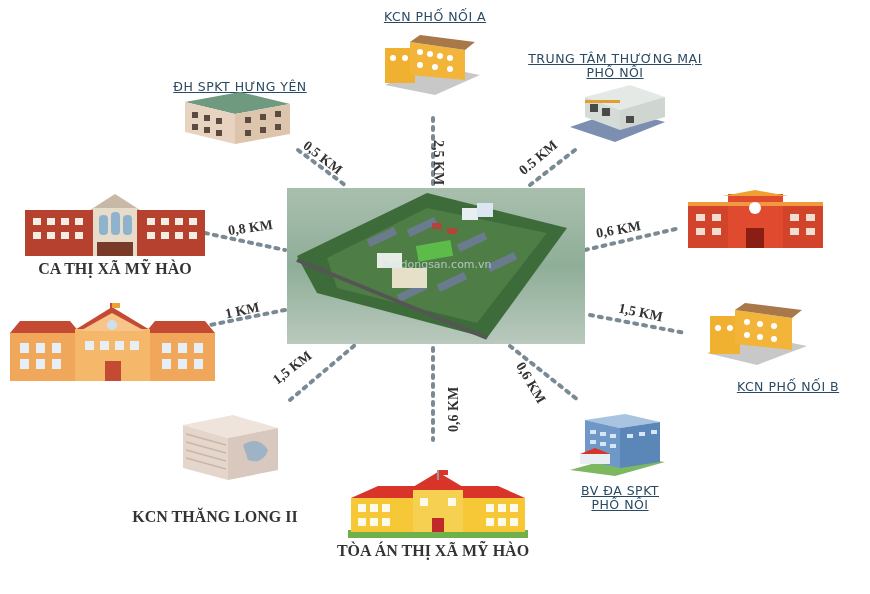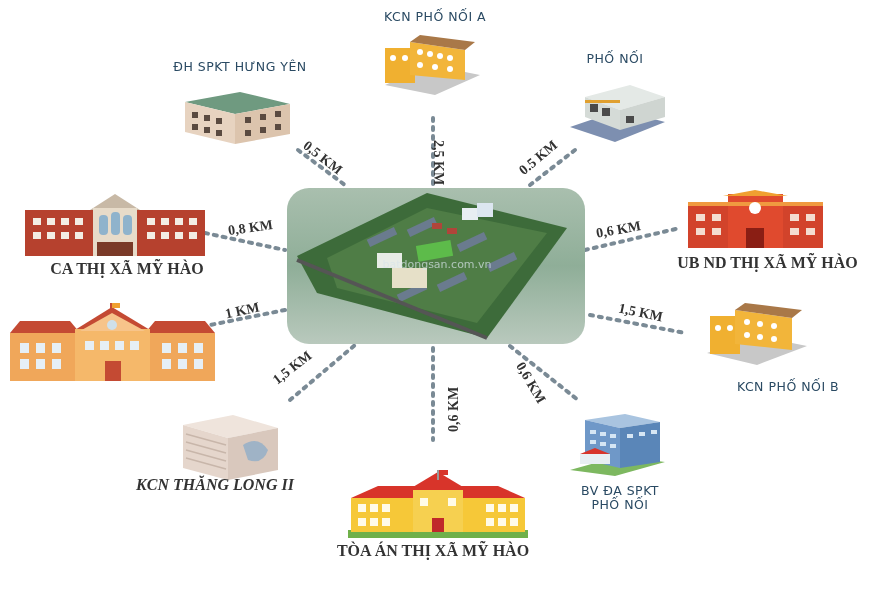--- a/index.html
+++ b/index.html
@@ -1,23 +1,23 @@
 <!DOCTYPE html>
 <html><head>
 <meta charset="utf-8">
 <style>
   * { box-sizing: border-box; margin: 0; padding: 0; }
   body { width: 870px; height: 594px; background: #ffffff; position: relative; overflow: hidden; font-family: "DejaVu Sans", sans-serif; }
   .canvas { position: absolute; left: 0; top: 0; width: 870px; height: 594px; }
   .label { position: absolute; text-align: center; white-space: nowrap; line-height: 1.15; }
-  .label.sans { font-family: "DejaVu Sans", sans-serif; color: #2a4a63; font-size: 12.5px; letter-spacing: 0.5px; }
+  .label.sans { font-family: "DejaVu Sans", sans-serif; color: #2a4a63; font-size: 12.5px; letter-spacing: 0.5px; text-decoration: underline; }
   .label.serif { font-family: "Liberation Serif", serif; color: #333333; font-size: 16px; font-weight: bold; }
   .dist { position: absolute; font-family: "Liberation Serif", serif; font-weight: bold; font-size: 14px; color: #333; white-space: nowrap; }
   .site { position: absolute; left: 287px; top: 188px; width: 298px; height: 156px; overflow: hidden;
-          background: linear-gradient(180deg,#a9bfae 0%,#8fae98 50%,#b9c9bd 100%); border-radius: 22px; }
+          background: linear-gradient(180deg,#a9bfae 0%,#8fae98 50%,#b9c9bd 100%); }
   .bldg { position: absolute; }
   svg { display: block; }
 </style>
 </head>
 <body>
 
 <div class="canvas">
 
   <svg width="870" height="594" style="position:absolute;left:0;top:0">
     <g stroke="#7a8a95" stroke-width="4" stroke-dasharray="3 6" stroke-linecap="round" fill="none">
@@ -75,21 +75,21 @@
           <circle cx="45" cy="35" r="3"></circle>
           <circle cx="60" cy="37" r="3"></circle>
           <circle cx="75" cy="39" r="3"></circle>
           <circle cx="18" cy="28" r="3"></circle>
           <circle cx="30" cy="28" r="3"></circle>
         </g>
       </svg>
   </div>
   <div class="dist" style="left:422px;top:140px;transform:rotate(90deg);transform-origin:left top;margin-left:24px;">2,5 KM</div>
 
-  <div class="label sans" style="left:140px;top:60px;width:200px;">ĐH SPKT HƯNG YÊN</div>
+  <div class="label sans" style="left:140px;top:80px;width:200px;">ĐH SPKT HƯNG YÊN</div>
   <div class="bldg" style="left:180px;top:82px;">
     <svg width="115" height="68">
         <polygon points="5,20 60,10 110,22 55,32" fill="#6f9a80"></polygon>
         <polygon points="5,20 55,32 55,62 5,50" fill="#e7d3c0"></polygon>
         <polygon points="55,32 110,22 110,52 55,62" fill="#dcc4ad"></polygon>
         <g fill="#5a4a40">
           <rect x="12" y="30" width="6" height="6"></rect>
           <rect x="24" y="33" width="6" height="6"></rect>
           <rect x="36" y="36" width="6" height="6"></rect>
           <rect x="12" y="42" width="6" height="6"></rect>
@@ -100,20 +100,21 @@
           <rect x="95" y="29" width="6" height="6"></rect>
           <rect x="65" y="48" width="6" height="6"></rect>
           <rect x="80" y="45" width="6" height="6"></rect>
           <rect x="95" y="42" width="6" height="6"></rect>
         </g>
       </svg>
   </div>
   <div class="dist" style="left:300px;top:150px;transform:rotate(38deg);">0,5 KM</div>
 
   <div class="label sans" style="left:495px;top:52px;width:240px;">
+    <div>TRUNG TÂM THƯƠNG MẠI</div>
     <div>PHỐ NỐI</div>
   </div>
   <div class="bldg" style="left:560px;top:82px;">
     <svg width="115" height="62">
         <polygon points="10,45 55,60 105,40 60,28" fill="#7d8fb0"></polygon>
         <polygon points="25,15 70,3 105,15 60,28" fill="#e4e9e6"></polygon>
         <polygon points="25,15 60,28 60,48 25,35" fill="#d5dbd7"></polygon>
         <polygon points="60,28 105,15 105,35 60,48" fill="#cfd5d1"></polygon>
         <g fill="#4a4a4a">
           <rect x="30" y="22" width="8" height="8"></rect>
@@ -149,21 +150,21 @@
           <rect x="164" y="42" width="8" height="7"></rect>
         </g>
         <g fill="#8fb3cc">
           <rect x="74" y="25" width="9" height="20" rx="4"></rect>
           <rect x="86" y="22" width="9" height="23" rx="4"></rect>
           <rect x="98" y="25" width="9" height="20" rx="4"></rect>
         </g>
         <rect x="72" y="52" width="36" height="14" fill="#7a3a28"></rect>
       </svg>
   </div>
-  <div class="label serif" style="left:32px;top:260px;width:190px;">CA THỊ XÃ MỸ HÀO</div>
+  <div class="label serif" style="left:20px;top:260px;width:190px;">CA THỊ XÃ MỸ HÀO</div>
   <div class="dist" style="left:228px;top:220px;transform:rotate(-8deg);">0,8 KM</div>
 
   <div class="bldg" style="left:688px;top:190px;">
     <svg width="135" height="60">
         <rect x="0" y="14" width="135" height="44" fill="#d2432b"></rect>
         <rect x="40" y="4" width="55" height="54" fill="#e04a2e"></rect>
         <polygon points="35,6 67,0 100,6" fill="#f0a030"></polygon>
         <rect x="0" y="12" width="135" height="4" fill="#f09a40"></rect>
         <circle cx="67" cy="18" r="6" fill="#fff"></circle>
         <rect x="58" y="38" width="18" height="20" fill="#8a1e14"></rect>
@@ -172,21 +173,20 @@
           <rect x="24" y="24" width="9" height="7"></rect>
           <rect x="8" y="38" width="9" height="7"></rect>
           <rect x="24" y="38" width="9" height="7"></rect>
           <rect x="102" y="24" width="9" height="7"></rect>
           <rect x="118" y="24" width="9" height="7"></rect>
           <rect x="102" y="38" width="9" height="7"></rect>
           <rect x="118" y="38" width="9" height="7"></rect>
         </g>
       </svg>
   </div>
-  <div class="label serif" style="left:670px;top:254px;width:195px;">UB ND THỊ XÃ MỸ HÀO</div>
   <div class="dist" style="left:596px;top:222px;transform:rotate(-10deg);">0,6 KM</div>
 
   <div class="bldg" style="left:10px;top:303px;">
     <svg width="205" height="80">
         <rect x="0" y="30" width="205" height="48" fill="#f0a75a"></rect>
         <polygon points="0,30 10,18 60,18 70,30" fill="#c44a33"></polygon>
         <polygon points="135,30 145,18 195,18 205,30" fill="#c44a33"></polygon>
         <polygon points="60,30 102,4 145,30" fill="#c44a33"></polygon>
         <rect x="65" y="26" width="75" height="52" fill="#f5b86a"></rect>
         <polygon points="70,28 102,10 135,28" fill="#f7c48a"></polygon>
@@ -246,21 +246,21 @@
         <polygon points="50,28 100,18 100,60 50,70" fill="#d9c8bd"></polygon>
         <g stroke="#c8b6aa" stroke-width="1.5">
           <line x1="8" y1="24" x2="48" y2="35"></line>
           <line x1="8" y1="32" x2="48" y2="43"></line>
           <line x1="8" y1="40" x2="48" y2="51"></line>
           <line x1="8" y1="48" x2="48" y2="59"></line>
         </g>
         <path d="M65,35 q15,-10 25,5 q-5,15 -20,10" fill="#9fb3c6"></path>
       </svg>
   </div>
-  <div class="label serif" style="left:120px;top:476px;width:190px;font-style:italic;">KCN THĂNG LONG II</div>
+  <div class="label serif" style="left:120px;top:508px;width:190px;">KCN THĂNG LONG II</div>
   <div class="dist" style="left:270px;top:360px;transform:rotate(-38deg);">1,5 KM</div>
 
   <div class="bldg" style="left:348px;top:470px;">
     <svg width="180" height="70">
         <rect x="0" y="60" width="180" height="8" fill="#6fb04a"></rect>
         <rect x="3" y="28" width="174" height="34" fill="#f6c838"></rect>
         <polygon points="3,28 30,16 70,16 70,28" fill="#d8342a"></polygon>
         <polygon points="110,28 110,16 150,16 177,28" fill="#d8342a"></polygon>
         <rect x="65" y="18" width="50" height="44" fill="#f6d050"></rect>
         <polygon points="60,20 90,2 120,20" fill="#d8342a"></polygon>

